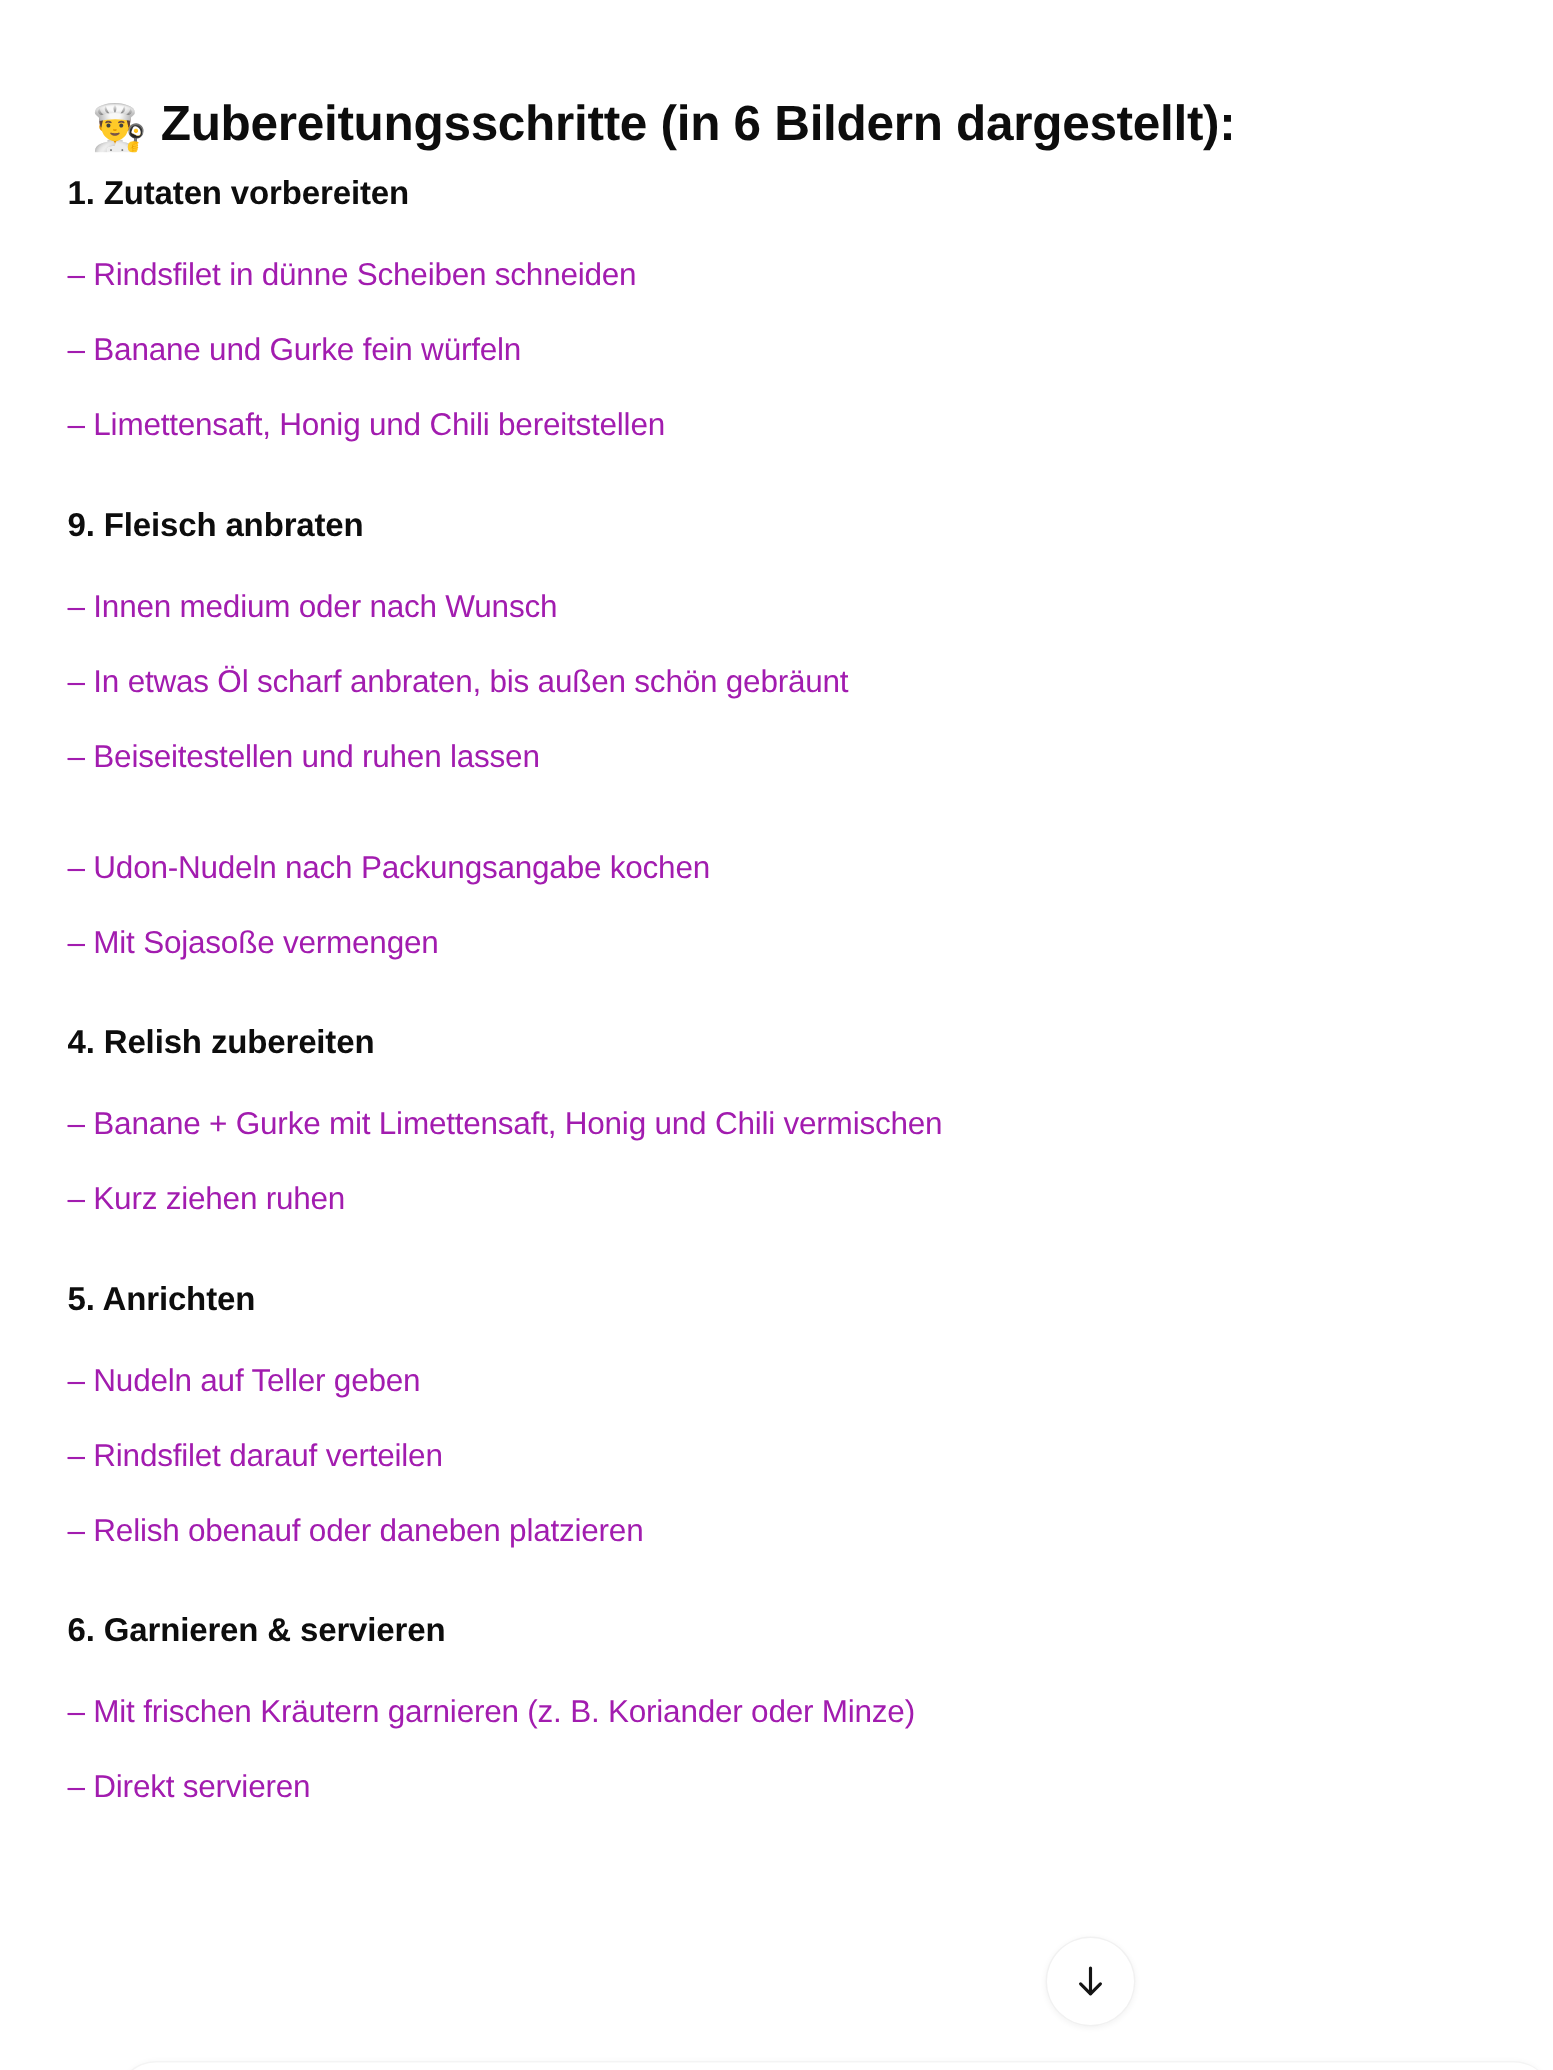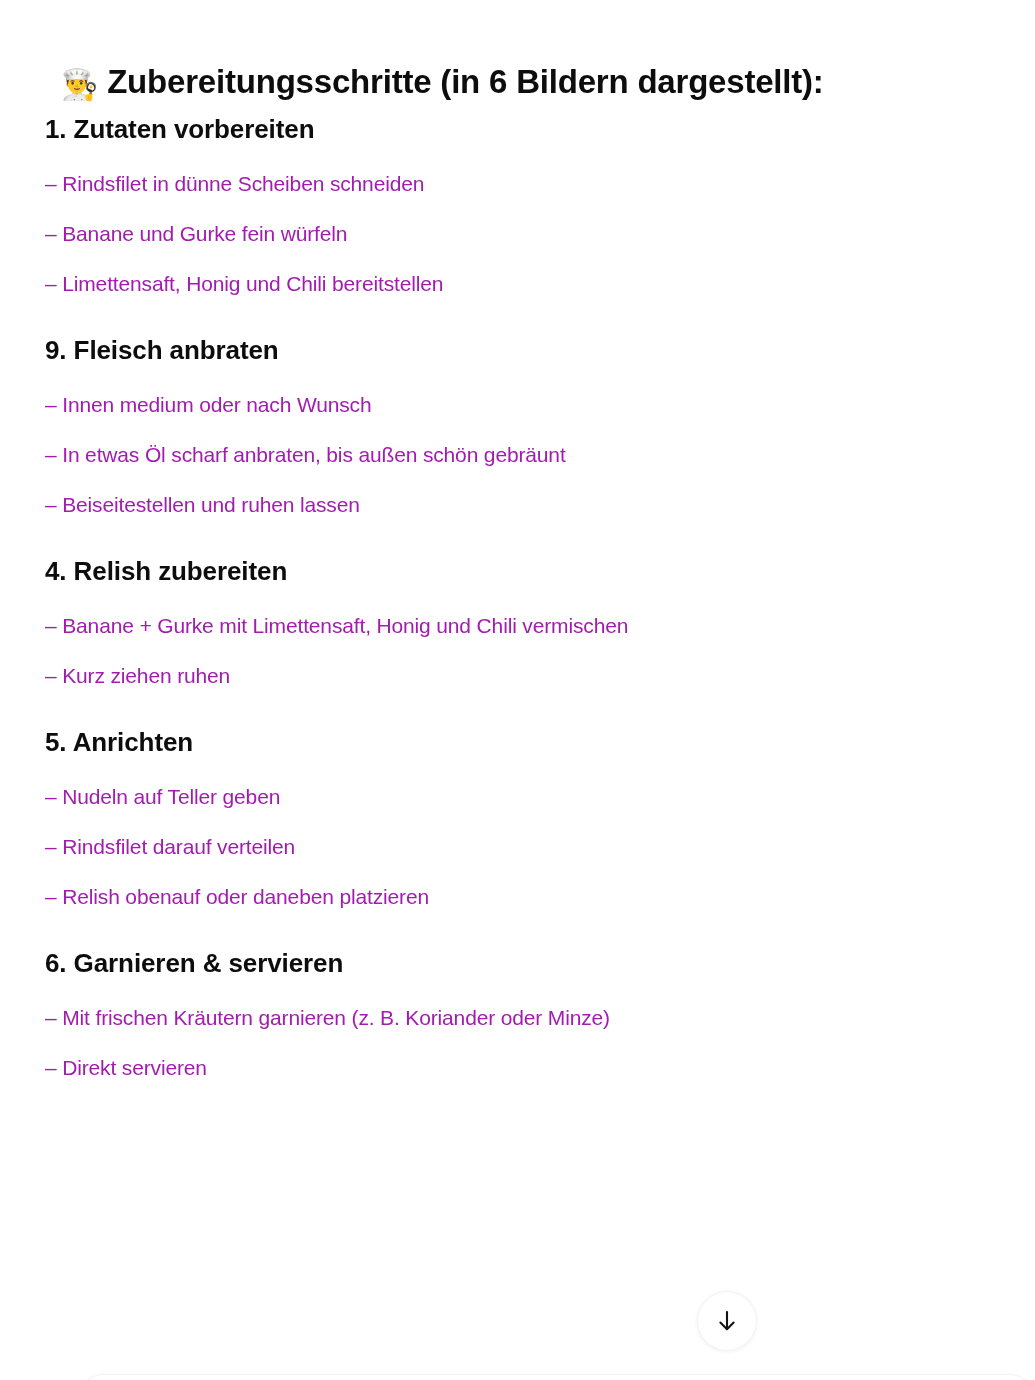--- a/index.html
+++ b/index.html
@@ -66,21 +66,21 @@
   .step {
     margin: 0 0 0 0;
   }
   .step + .step {
     margin-top: 24px;
   }
 
   .step-heading {
     margin: 0;
     padding: 0;
-    font-size: 26px;
+    font-size: 22px;
     line-height: 34px;
     font-weight: 700;
     letter-spacing: -0.1px;
     color: #0d0d0d;
     white-space: nowrap;
   }
 
   .step-lines {
     margin: 0;
     padding: 0;
@@ -156,20 +156,24 @@
         </section>
         <section class="step">
           <h2 class="step-heading">9. Fleisch anbraten</h2>
           <ul class="step-lines">
             <li class="step-line">– Innen medium oder nach Wunsch</li>
             <li class="step-line">– In etwas Öl scharf anbraten, bis außen schön gebräunt</li>
             <li class="step-line">– Beiseitestellen und ruhen lassen</li>
           </ul>
         </section>
         <section class="step">
+          <ul class="step-lines">
+            <li class="step-line">– Udon-Nudeln nach Packungsangabe kochen</li>
+            <li class="step-line">– Mit Sojasoße vermengen</li>
+          </ul>
         </section>
         <section class="step">
           <h2 class="step-heading">4. Relish zubereiten</h2>
           <ul class="step-lines">
             <li class="step-line">– Banane + Gurke mit Limettensaft, Honig und Chili vermischen</li>
             <li class="step-line">– Kurz ziehen ruhen</li>
           </ul>
         </section>
         <section class="step">
           <h2 class="step-heading">5. Anrichten</h2>

